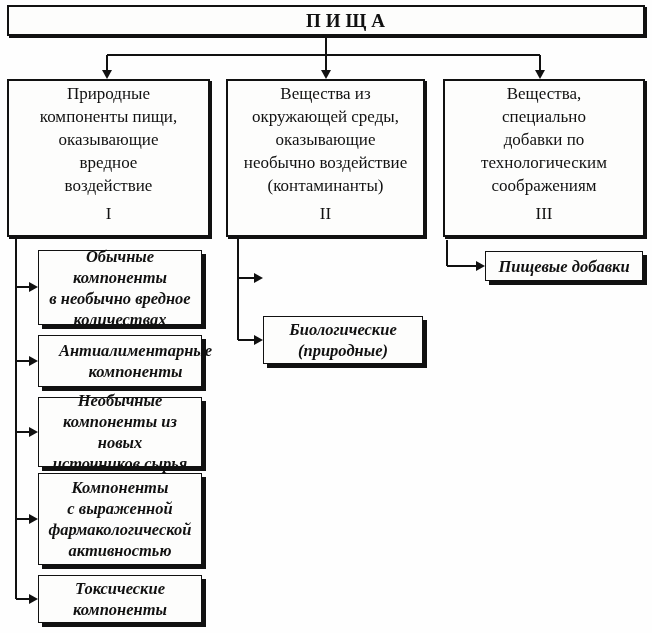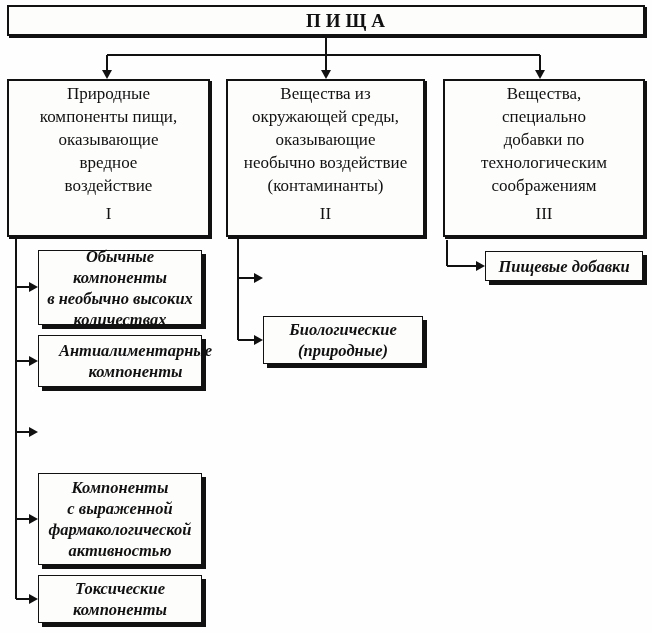--- a/index.html
+++ b/index.html
@@ -114,24 +114,27 @@
   <div class="box main-box branch-box" style="left:443px;top:79px;width:202px;height:158px;">
     <span class="branch-label">Вещества,
 специально
 добавки по
 технологическим
 соображениям</span>
     <span class="numeral">III</span>
   </div>
 
   <div class="box sub-box" style="left:38px;top:250px;width:164px;height:75px;">Обычные компоненты
-в необычно высоких
+в необычно вредное
 количествах</div>
   <div class="box sub-box" style="left:38px;top:335px;width:164px;height:52px;padding-left:35px;">Антиалиментарные
 компоненты</div>
+  <div class="box sub-box" style="left:38px;top:397px;width:164px;height:70px;">Необычные
+компоненты из новых
+источников сырья</div>
   <div class="box sub-box" style="left:38px;top:473px;width:164px;height:92px;">Компоненты
 с выраженной
 фармакологической
 активностью</div>
   <div class="box sub-box" style="left:38px;top:575px;width:164px;height:48px;">Токсические
 компоненты</div>
 
   <div class="box sub-box" style="left:263px;top:316px;width:160px;height:48px;">Биологические
 (природные)</div>
 

